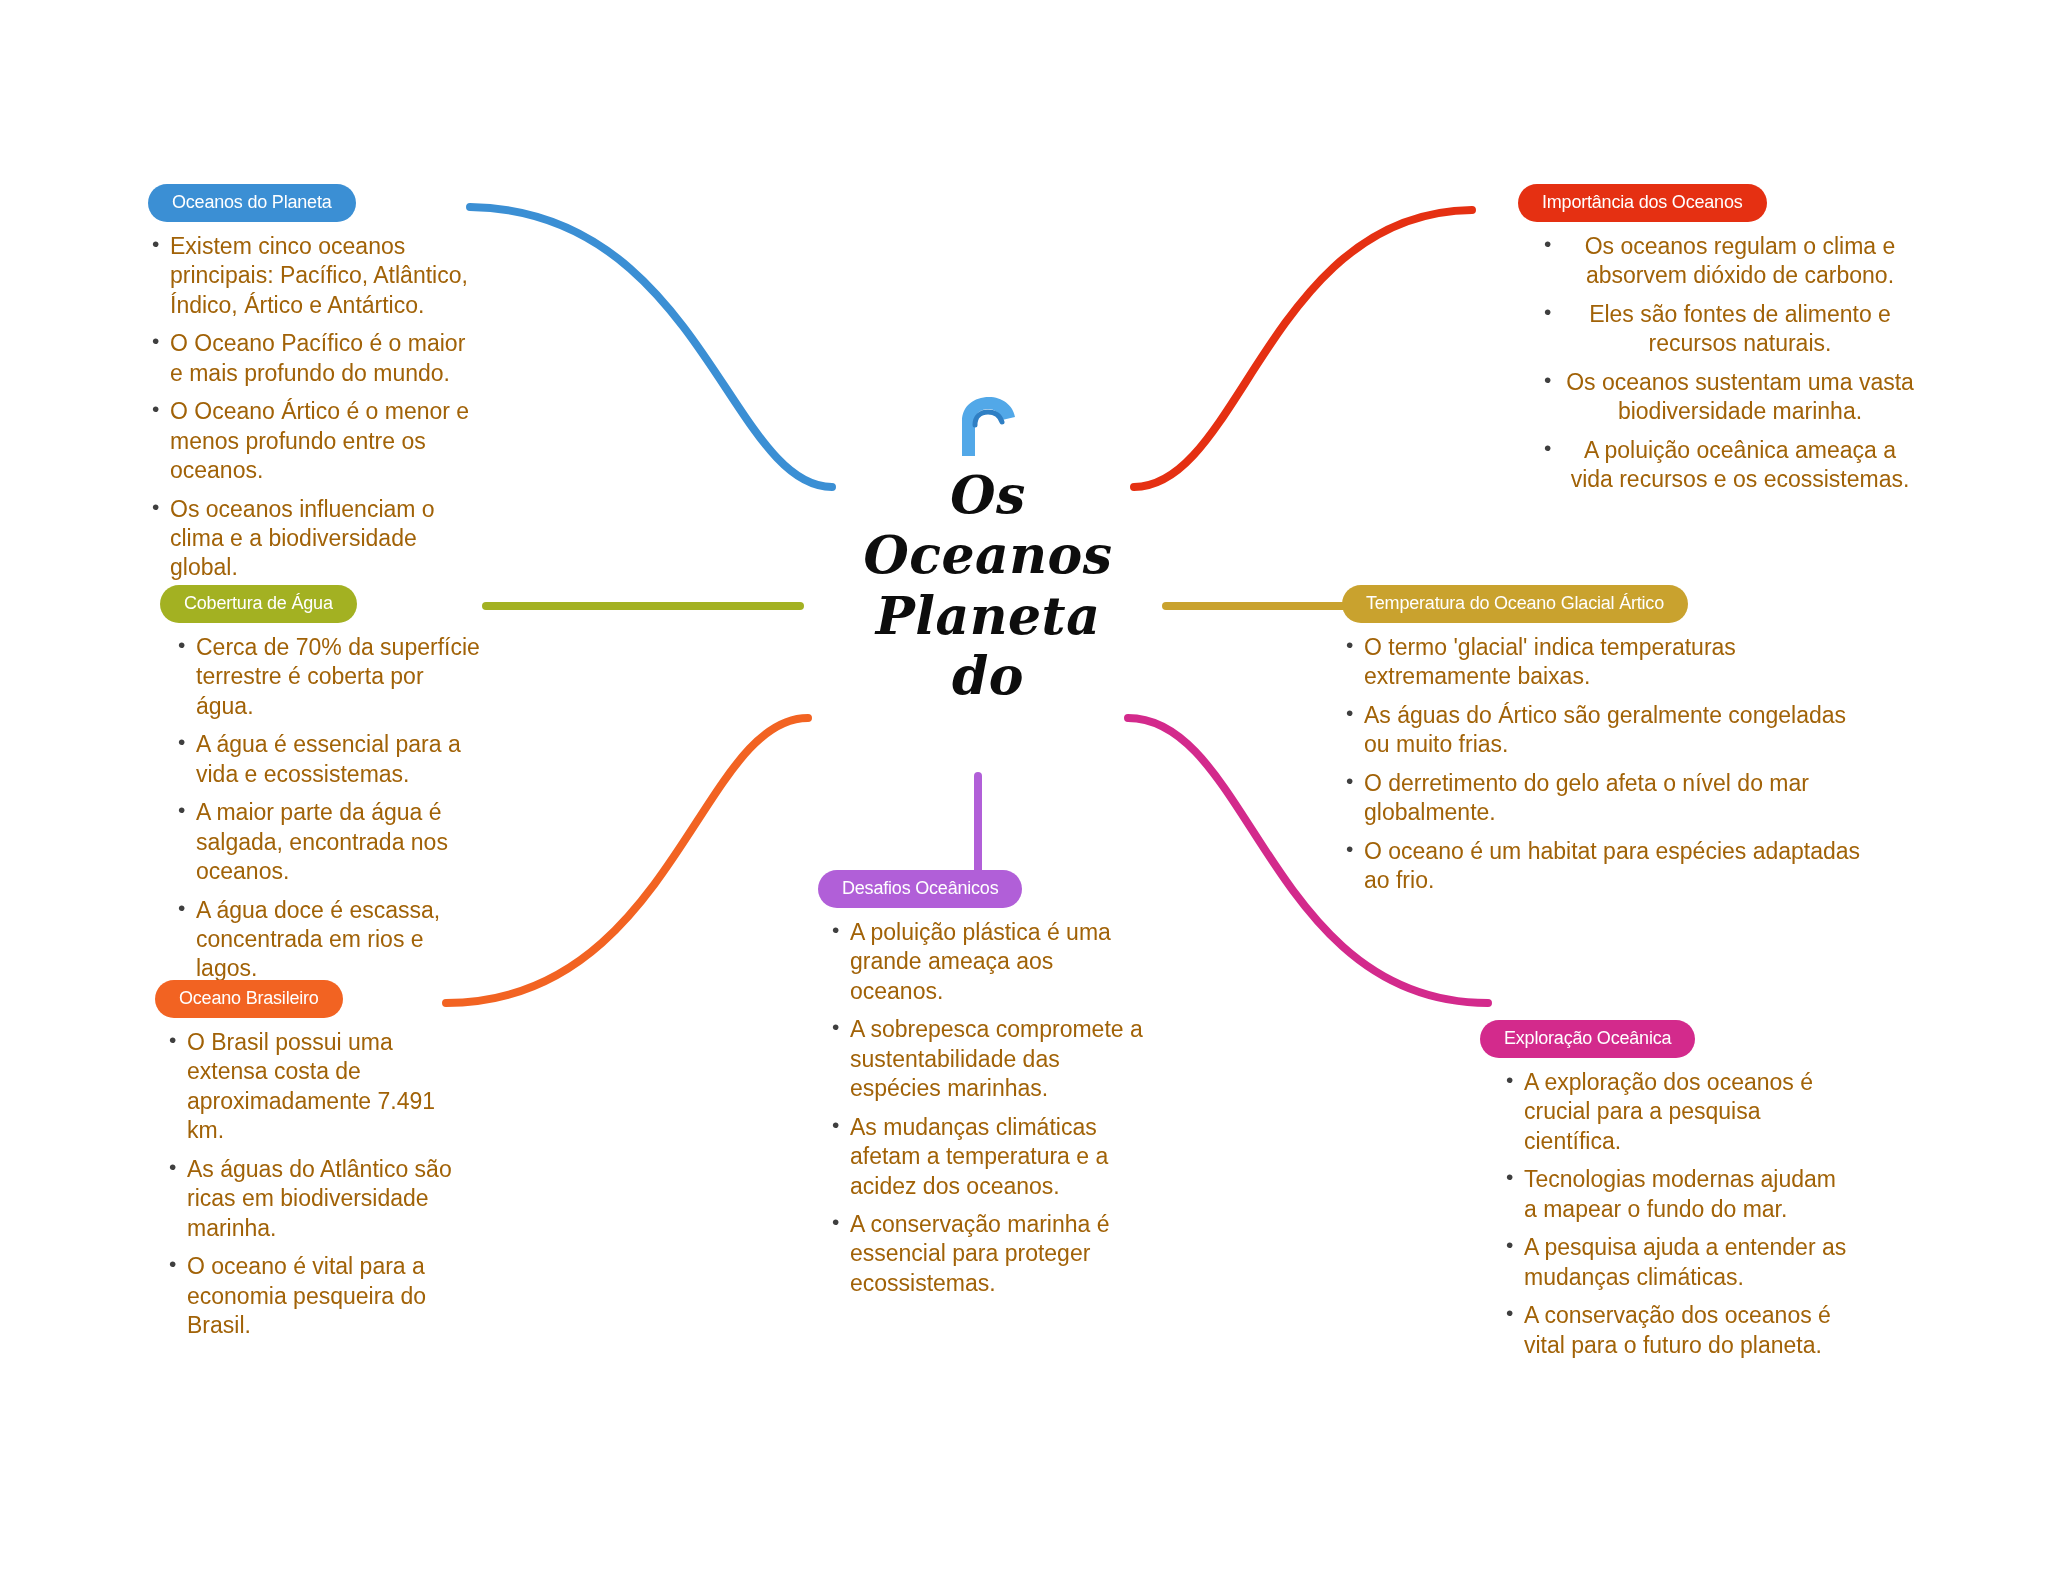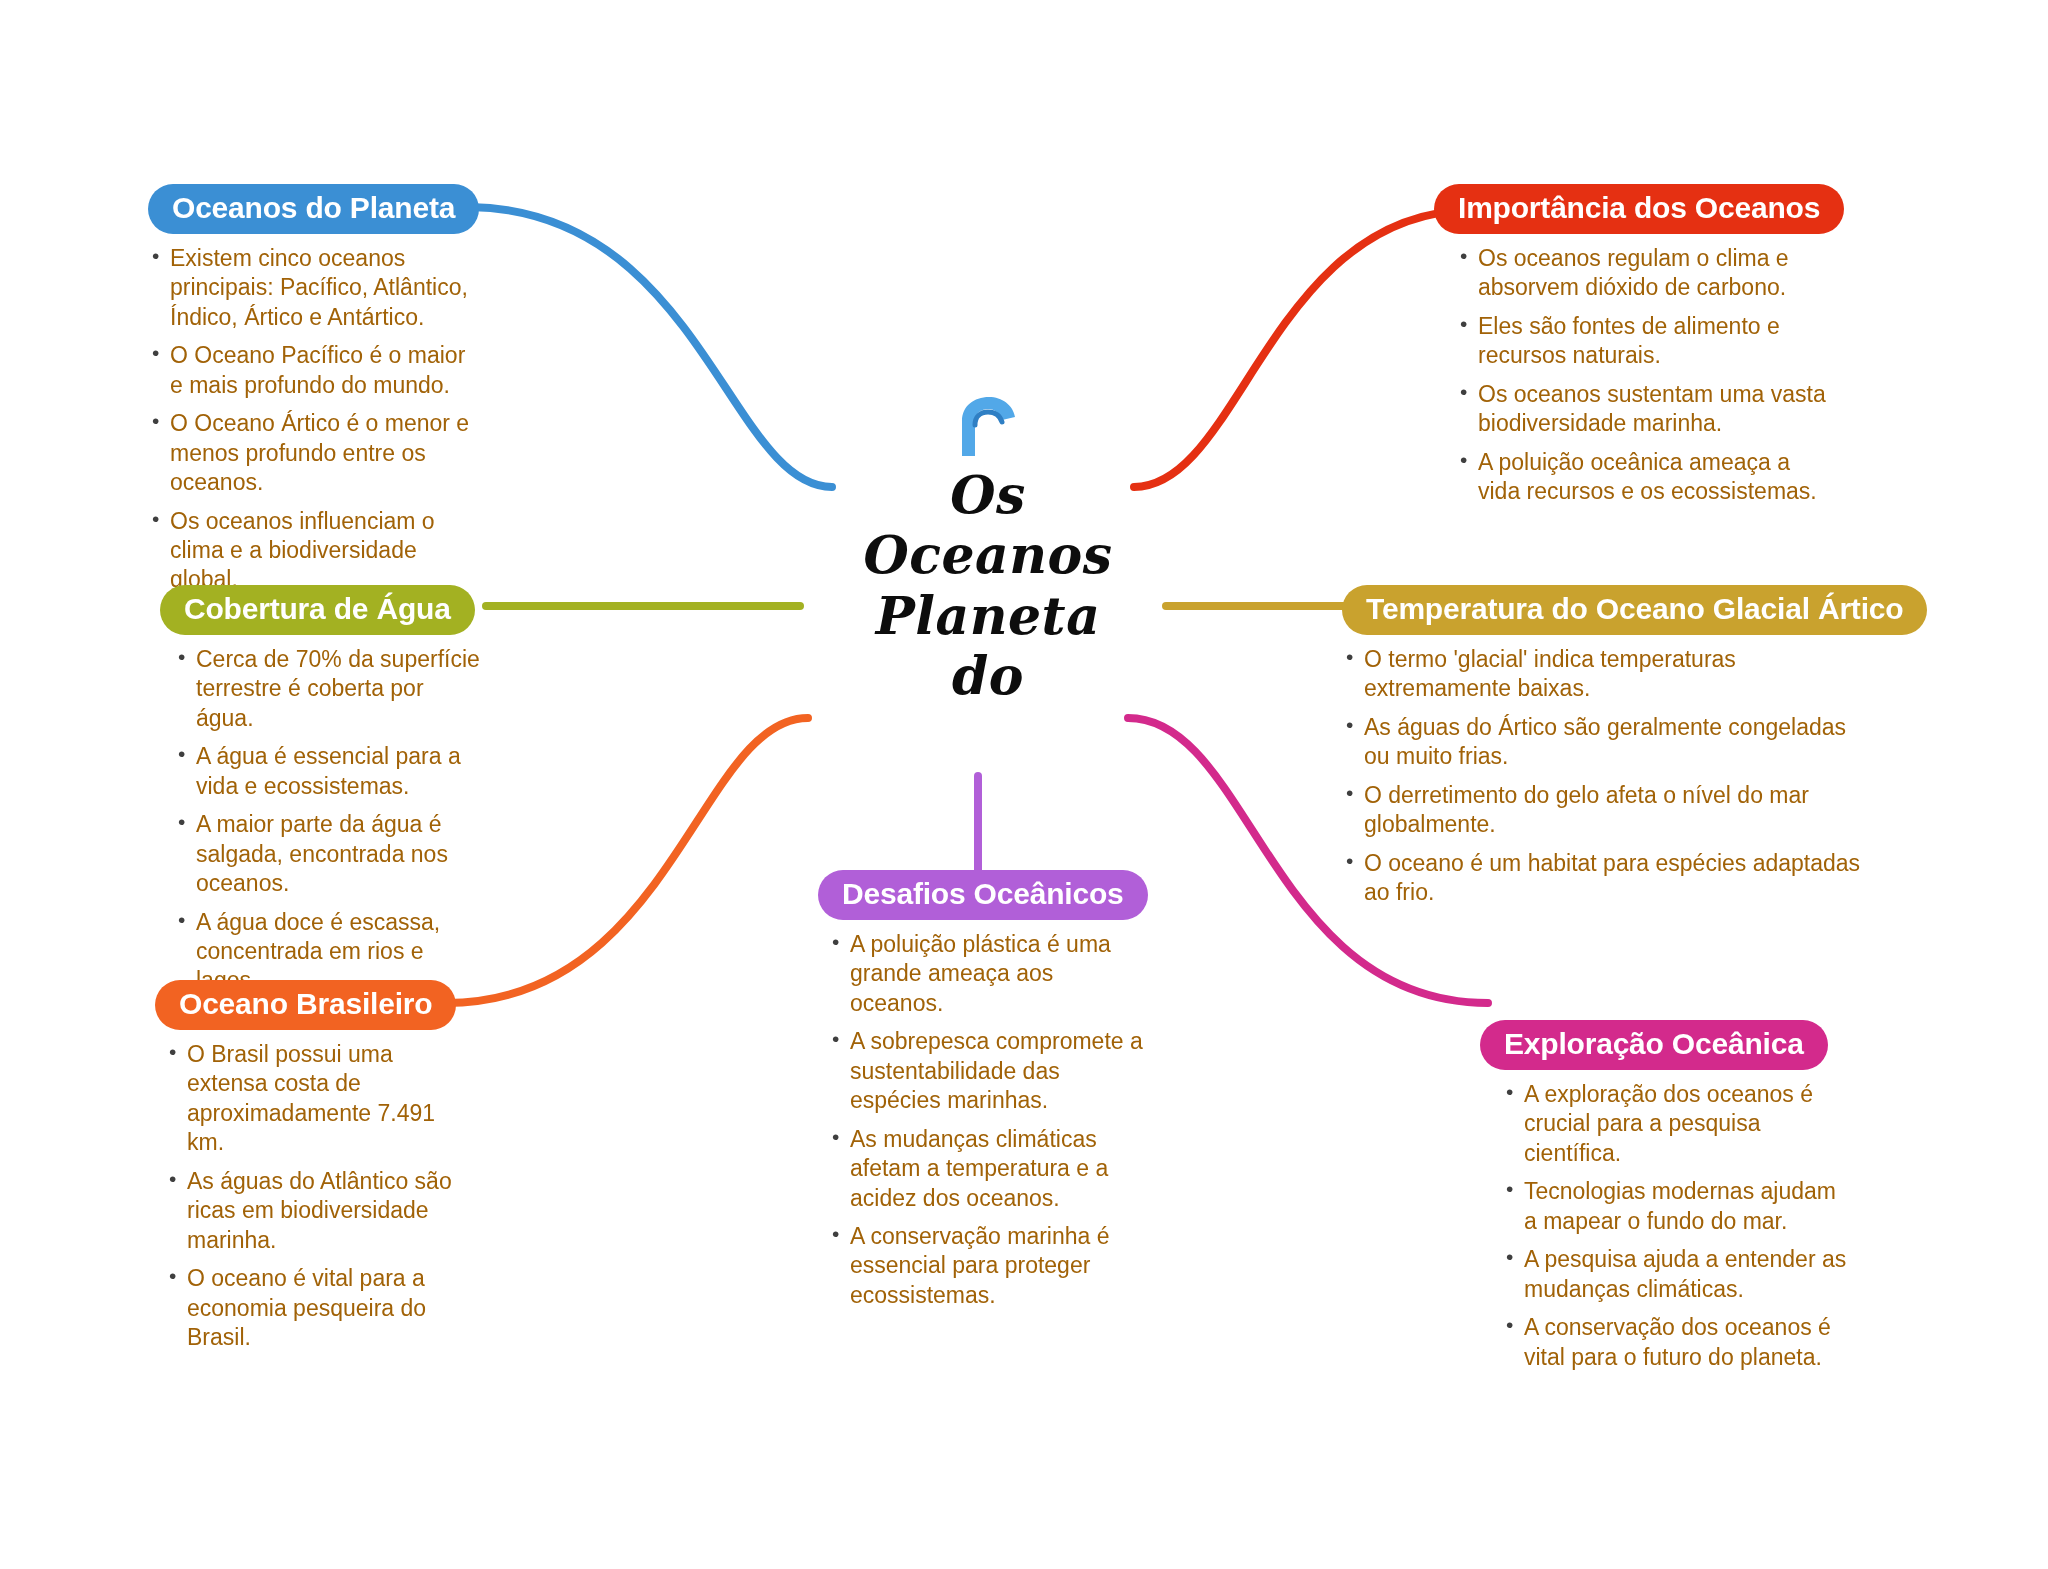--- a/index.html
+++ b/index.html
@@ -13,22 +13,22 @@
 
   
   #wires{position:absolute;left:0;top:0;width:2048px;height:1569px;pointer-events:none;}
 
   
   .branch{position:absolute;}
   .pill{
     display:inline-block;
     border-radius:999px;
     color:#ffffff;
-    font-weight:700;
-    font-size:30px;
+    font-weight:400;
+    font-size:18px;
     letter-spacing:-0.2px;
     padding:9px 24px 11px 24px;
     line-height:1.0;
     white-space:nowrap;
   }
   .pill-row{display:flex;}
   .pill-row.left{justify-content:flex-start;}
 
   ul.items{
     list-style:none;
@@ -113,21 +113,21 @@
       <div class="pill" style="background-color: rgb(59, 143, 212);">Oceanos do Planeta</div>
     </div>
     <ul class="items">
       <li>Existem cinco oceanos principais: Pacífico, Atlântico, Índico, Ártico e Antártico.</li>
       <li>O Oceano Pacífico é o maior e mais profundo do mundo.</li>
       <li>O Oceano Ártico é o menor e menos profundo entre os oceanos.</li>
       <li>Os oceanos influenciam o clima e a biodiversidade global.</li>
     </ul>
   </div>
 
-  <div class="branch" style="left:1434px;top:184px;width:400px;">
+  <div class="branch" style="left:1518px;top:184px;width:400px;text-align:center;">
     <div class="pill-row left">
       <div class="pill" style="background-color: rgb(229, 48, 18);">Importância dos Oceanos</div>
     </div>
     <ul class="items" style="margin-left:22px;">
       <li>Os oceanos regulam o clima e absorvem dióxido de carbono.</li>
       <li>Eles são fontes de alimento e recursos naturais.</li>
       <li>Os oceanos sustentam uma vasta biodiversidade marinha.</li>
       <li>A poluição oceânica ameaça a vida recursos e os ecossistemas.</li>
     </ul>
   </div>

